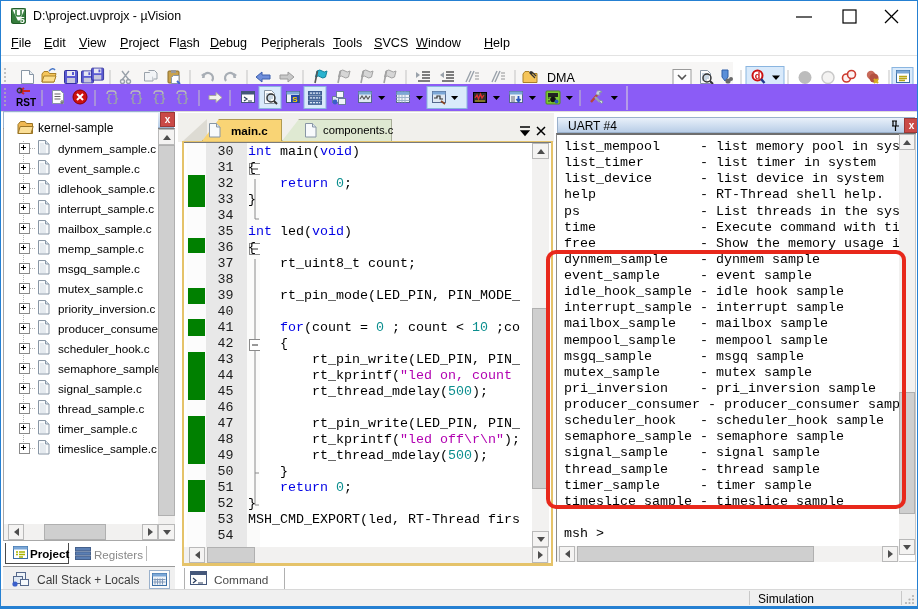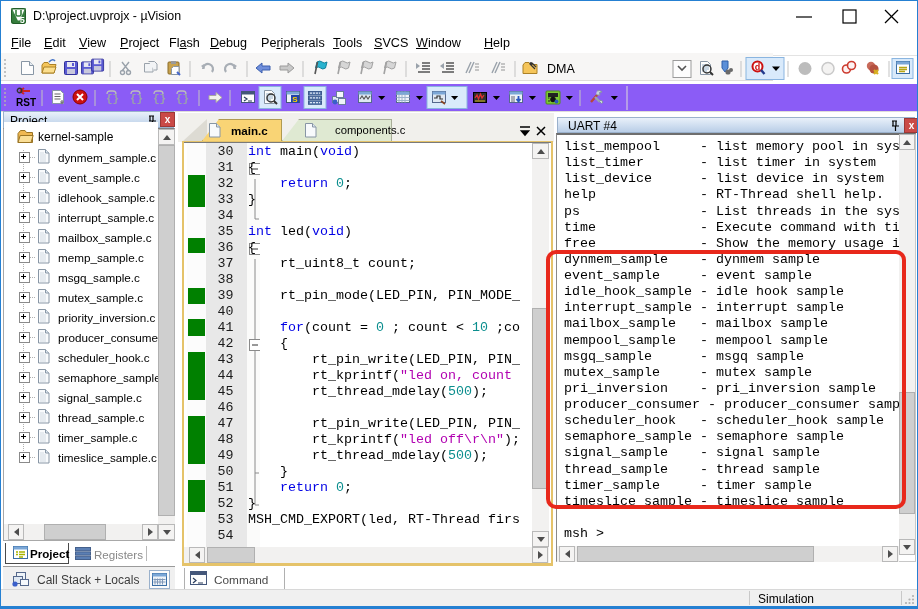--- a/index.html
+++ b/index.html
@@ -64,21 +64,21 @@
     <span class="abs" style="left:119px;top:4px;"><u>P</u>roject</span>
     <span class="abs" style="left:168px;top:4px;">Fl<u>a</u>sh</span>
     <span class="abs" style="left:209px;top:4px;"><u>D</u>ebug</span>
     <span class="abs" style="left:260px;top:4px;">Pe<u>r</u>ipherals</span>
     <span class="abs" style="left:332px;top:4px;"><u>T</u>ools</span>
     <span class="abs" style="left:373px;top:4px;"><u>S</u>VCS</span>
     <span class="abs" style="left:415px;top:4px;"><u>W</u>indow</span>
     <span class="abs" style="left:475px;top:4px;margin-left:8px;"><u>H</u>elp</span>
   </div>
 
-  <div id="tb1" class="abs" style="left:0;top:52px;width:732px;height:27px;background:#f7f6f5;border-bottom:1px solid #dedcda;padding-left:40px;">
+  <div id="tb1" class="abs" style="left:0;top:61px;width:732px;height:27px;background:#f7f6f5;border-bottom:1px solid #dedcda;">
   <svg width="916" height="27" style="position:absolute;left:0;top:2px">
     <defs>
       <g id="doc">
             <path d="M1.5 1.5 h8 l4 4 v9 h-12 z" fill="#fdfdfd" stroke="#8896a5"></path>
             <path d="M9.5 1.5 v4 h4" fill="#e8edf2" stroke="#8896a5"></path>
           </g>
       <g id="folder">
             <path d="M1 5 l2-2.5 h4 l1.5 2 h6.5 l-2 8.5 h-12 z" fill="#f5c55a" stroke="#ab8127"></path>
             <path d="M1 13 l2-6 h12 l-2 6 z" fill="#fbde8d" stroke="#ab8127"></path>
           </g>
@@ -359,21 +359,21 @@
   <div id="leftpanel" class="abs" style="left:2px;top:110px;width:174px;height:480px;">
     <div class="cap" style="left:0;top:0;width:171px;height:17px;">
       <span style="position:absolute;left:6px;top:2px;font-size:12px;">Project</span>
       <svg style="position:absolute;left:141px;top:2px" width="12" height="13">
           <path d="M4 2 h5 M5 2 v5 h3 v-5 M4 7 h7 M7.5 7 v5" stroke="#000" stroke-width="1.2" fill="none"></path>
         </svg>
       <div class="capx" style="left:156px;top:0px;">x</div>
     </div>
     <div class="abs" style="left:0;top:17px;width:172px;height:413px;background:#fff;border:1px solid #a8a8a8;border-top-color:#808080;box-sizing:border-box;"></div>
 
-    <div class="abs" style="left:1px;top:11px;width:154px;height:411px;overflow:hidden;background:#fff;">
+    <div class="abs" style="left:1px;top:2px;width:154px;height:411px;overflow:hidden;background:#fff;">
       <div class="abs" style="left:19px;top:28px;width:1px;height:307px;background-image:repeating-linear-gradient(#b0b0b0 0 1px,transparent 1px 2px);"></div>
       <div id="treerows">
       <div class="trow" style="top:5px;">
             <svg class="abs" style="left:13px;top:2px" width="17" height="14">
               <path d="M1 4.5 l2.5-3 h4.5 l1.5 2 h6 v10 h-14.5z" fill="#f0b852" stroke="#9a7424"></path>
               <path d="M1 13.5 l2.2-7 h13 l-2.2 7z" fill="#fade96" stroke="#9a7424"></path>
             </svg>
             <span class="tname" style="left:34px;font-size:12px;top:3px;">kernel-sample</span>
           </div>
       <div class="trow" style="top:25px;">
@@ -603,21 +603,21 @@
     <svg class="abs" style="left:30px;top:11px" width="13" height="16">
         <path d="M1.5 1.5 h7 l3.5 3.5 v10 h-10.5z" fill="#f8fafc" stroke="#8896a5"></path>
         <path d="M8.5 1.5 v3.5 h3.5" fill="#dce6f0" stroke="#8896a5"></path>
       </svg>
     <span class="abs" style="left:53px;top:13px;font-size:11.6px;font-weight:bold;border-bottom:2px solid #111;padding-bottom:15px;">main.c</span>
     <div class="abs" style="left:104px;top:8px;width:110px;height:22px;background:#dfe9d2;border:1px solid #a8ad98;border-bottom:none;box-sizing:border-box;clip-path:polygon(0 100%,17px 0,100% 0,100% 100%);"></div>
     <svg class="abs" style="left:126px;top:11px" width="13" height="16">
         <path d="M1.5 1.5 h7 l3.5 3.5 v10 h-10.5z" fill="#f8fafc" stroke="#8896a5"></path>
         <path d="M8.5 1.5 v3.5 h3.5" fill="#dce6f0" stroke="#8896a5"></path>
       </svg>
-    <span class="abs" style="left:145px;top:13px;font-size:11.3px;margin-left:12px;">components.c</span>
+    <span class="abs" style="left:145px;top:13px;font-size:11.3px;">components.c</span>
     <svg class="abs" style="left:340px;top:14px" width="14" height="12">
         <path d="M2 2 h10 M3.5 6 l3.5 4 3.5-4z" stroke="#000" fill="#000" stroke-width="1.5"></path>
       </svg>
     <svg class="abs" style="left:357px;top:14px" width="12" height="12">
         <path d="M2 2 l8 8 M10 2 l-8 8" stroke="#000" stroke-width="1.5"></path>
       </svg>
 
     <div class="abs" style="left:4px;top:30px;width:371px;height:425px;background:#e5c36a;"></div>
     <div class="abs" style="left:6px;top:31px;width:367px;height:421px;background:#fff;border-top:1px solid #7a7a7a;box-sizing:border-box;"></div>
 

